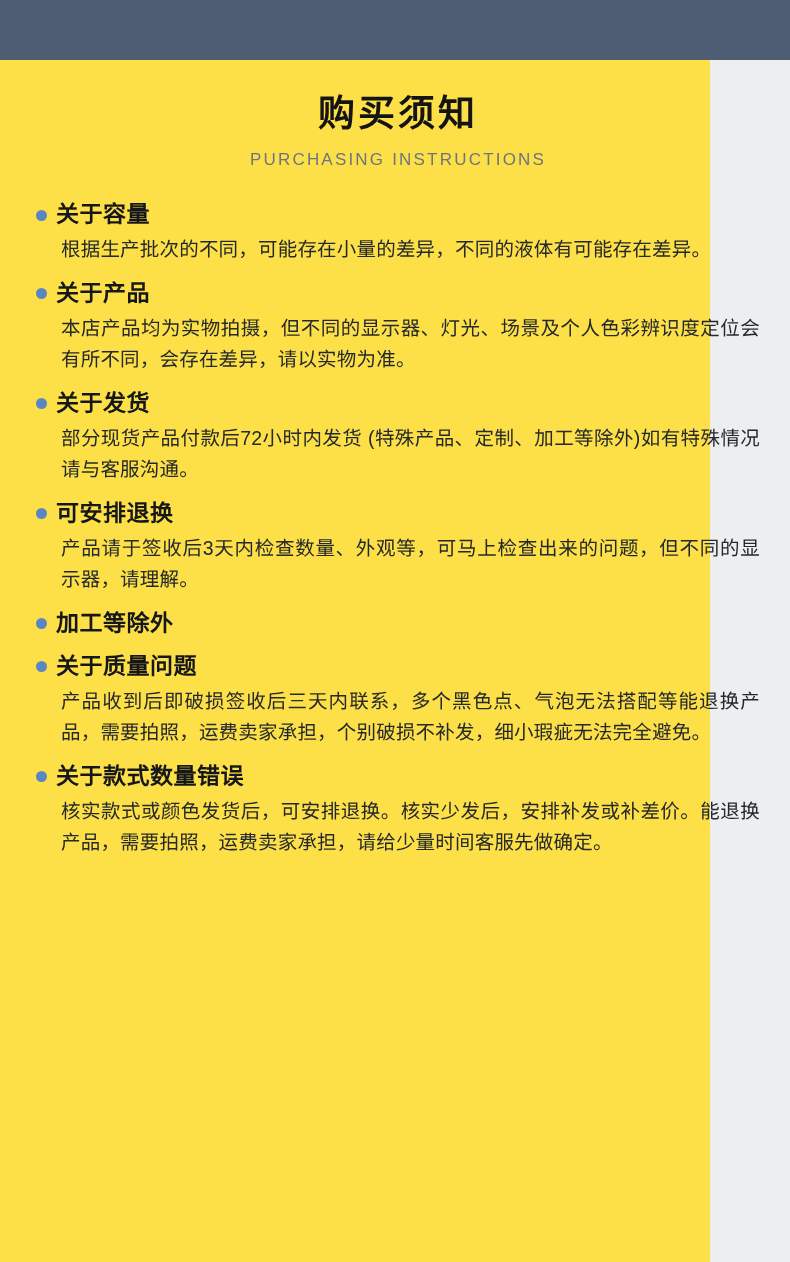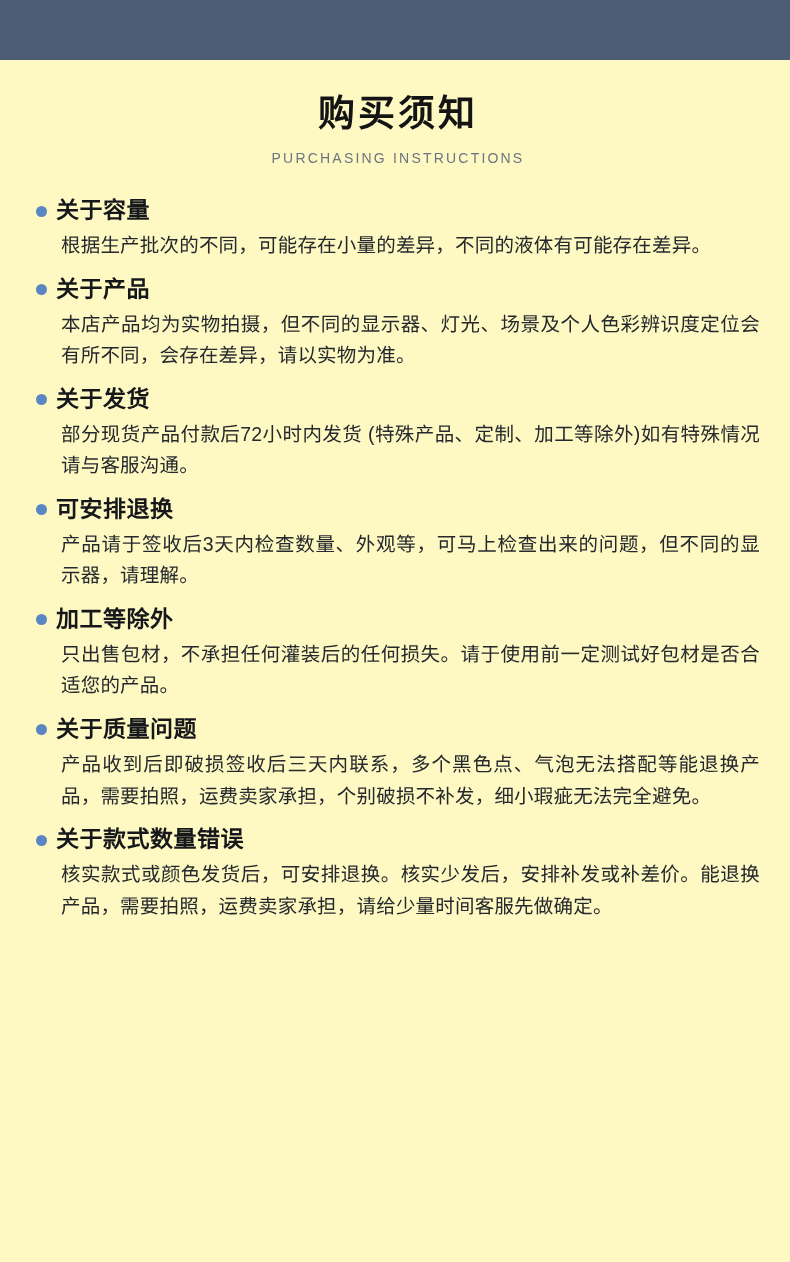--- a/index.html
+++ b/index.html
@@ -9,23 +9,23 @@
   body {
     width: 790px;
     height: 1262px;
     background: #eceef0;
     font-family: "Liberation Sans", "DejaVu Sans", sans-serif;
     color: #1e1e1e;
     overflow: hidden;
   }
   .page {
     position: relative;
-    width: 790px;
+    width: 710px;
     height: 1262px;
-    background: #fef9c3;
+    background: #fde047;
     box-sizing: border-box;
     text-decoration: underline;
   }
   .topbar {
     position: absolute;
     top: 0;
     left: 0;
     width: 790px;
     height: 60px;
     background: #4e5d73;
@@ -44,21 +44,21 @@
   }
   .main-title {
     font-size: 37px;
     font-weight: bold;
     letter-spacing: 3px;
     color: #141414;
     line-height: 1.2;
     margin: 0;
   }
   .sub-title {
-    font-size: 14px;
+    font-size: 17px;
     letter-spacing: 2.2px;
     color: #6d7480;
     margin: 14px 0 0 0;
     font-weight: normal;
   }
   .sections {
     margin-top: 30px;
   }
   .section {
     margin-bottom: 13px;
@@ -138,21 +138,20 @@
           <span class="section-title">可安排退换</span>
         </div>
         <div class="section-body">产品请于签收后3天内检查数量、外观等，可马上检查出来的问题，但不同的显示器，请理解。</div>
       </div>
 
       <div class="section">
         <div class="section-head">
           <span class="bullet"></span>
           <span class="section-title">加工等除外</span>
         </div>
-        <div class="section-body">只出售包材，不承担任何灌装后的任何损失。请于使用前一定测试好包材是否合适您的产品。</div>
       </div>
 
       <div class="section">
         <div class="section-head">
           <span class="bullet"></span>
           <span class="section-title">关于质量问题</span>
         </div>
         <div class="section-body">产品收到后即破损签收后三天内联系，多个黑色点、气泡无法搭配等能退换产品，需要拍照，运费卖家承担，个别破损不补发，细小瑕疵无法完全避免。</div>
       </div>
 

